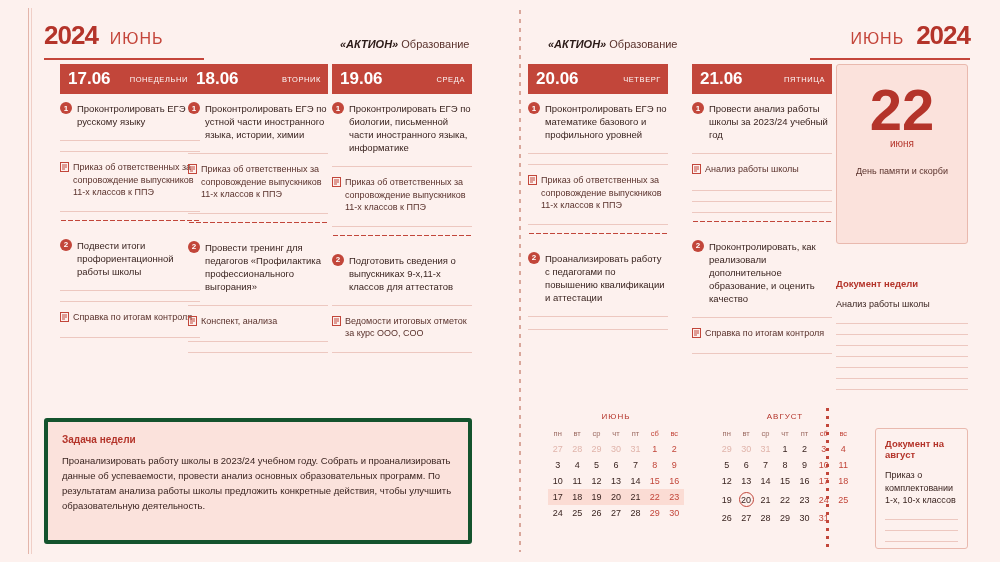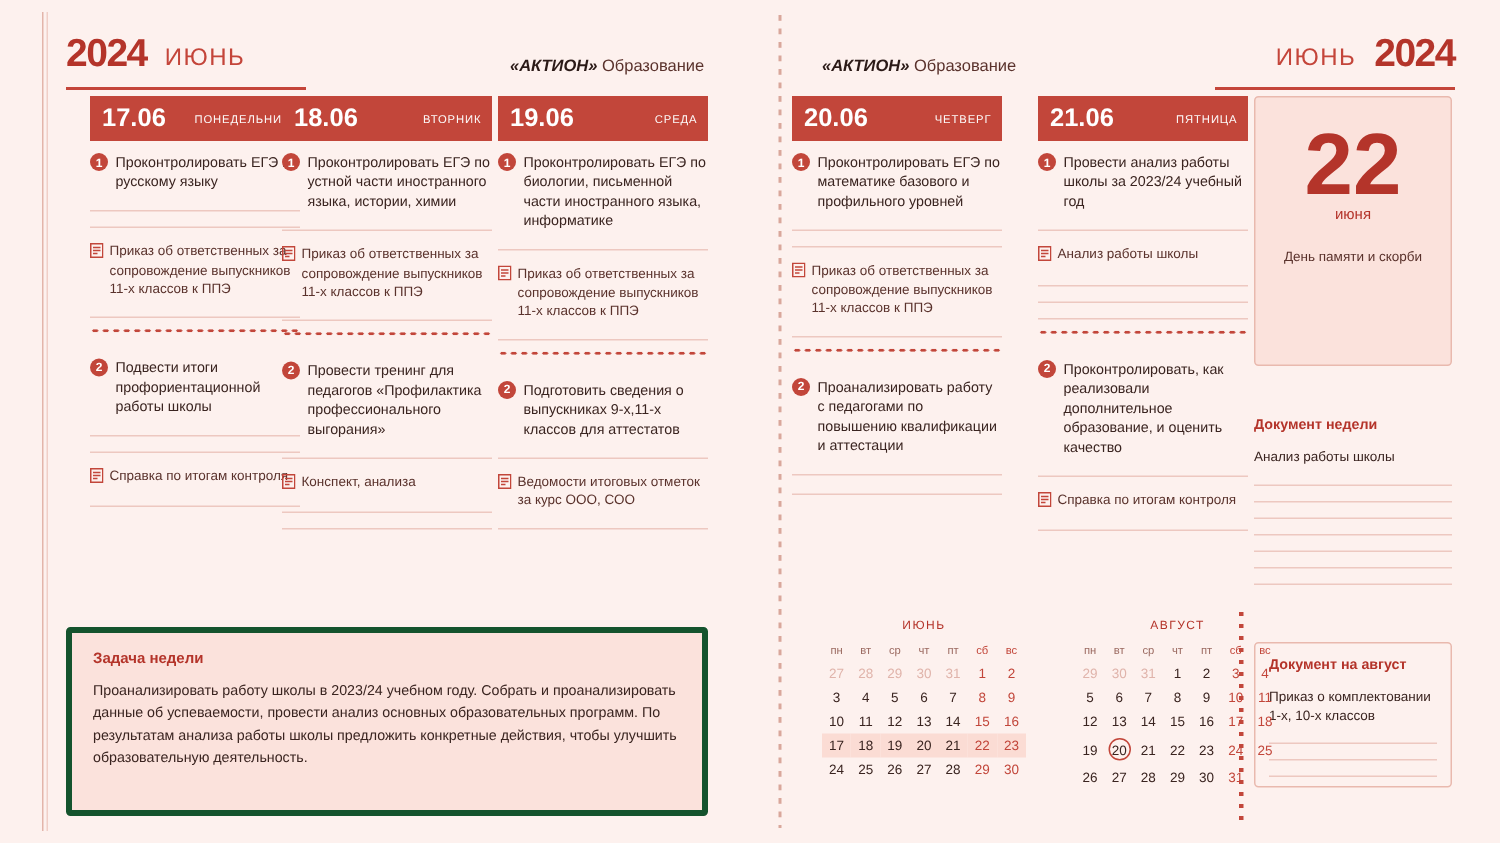--- a/index.html
+++ b/index.html
@@ -130,20 +130,21 @@
 
   
   .sideblock { position:absolute; left:836px; width:132px; }
   .sideblock h4 { margin:0 0 9px; font-size:9.5px; color:#b4342a; }
   .sideblock .txt { font-size:9px; line-height:12.5px; color:#3a2420; }
   .sb1 { top:278px; }
   .sb2 { top:428px; }
   .sb-box {
     border:1px solid #e9b9ae; border-radius:3px; background:#fdf1ee;
     padding:9px 9px 6px;
+    margin-left:39px;
   }
 
   
   .cal { position:absolute; top:412px; }
   .cal.june { left:548px; width:136px; }
   .cal.aug  { left:692px; width:136px;margin-left:25px; }
   .cal .cname {
     text-align:center; font-size:8px; color:#b4342a; letter-spacing:1px;
     margin-bottom:5px; text-transform:uppercase;
   }

